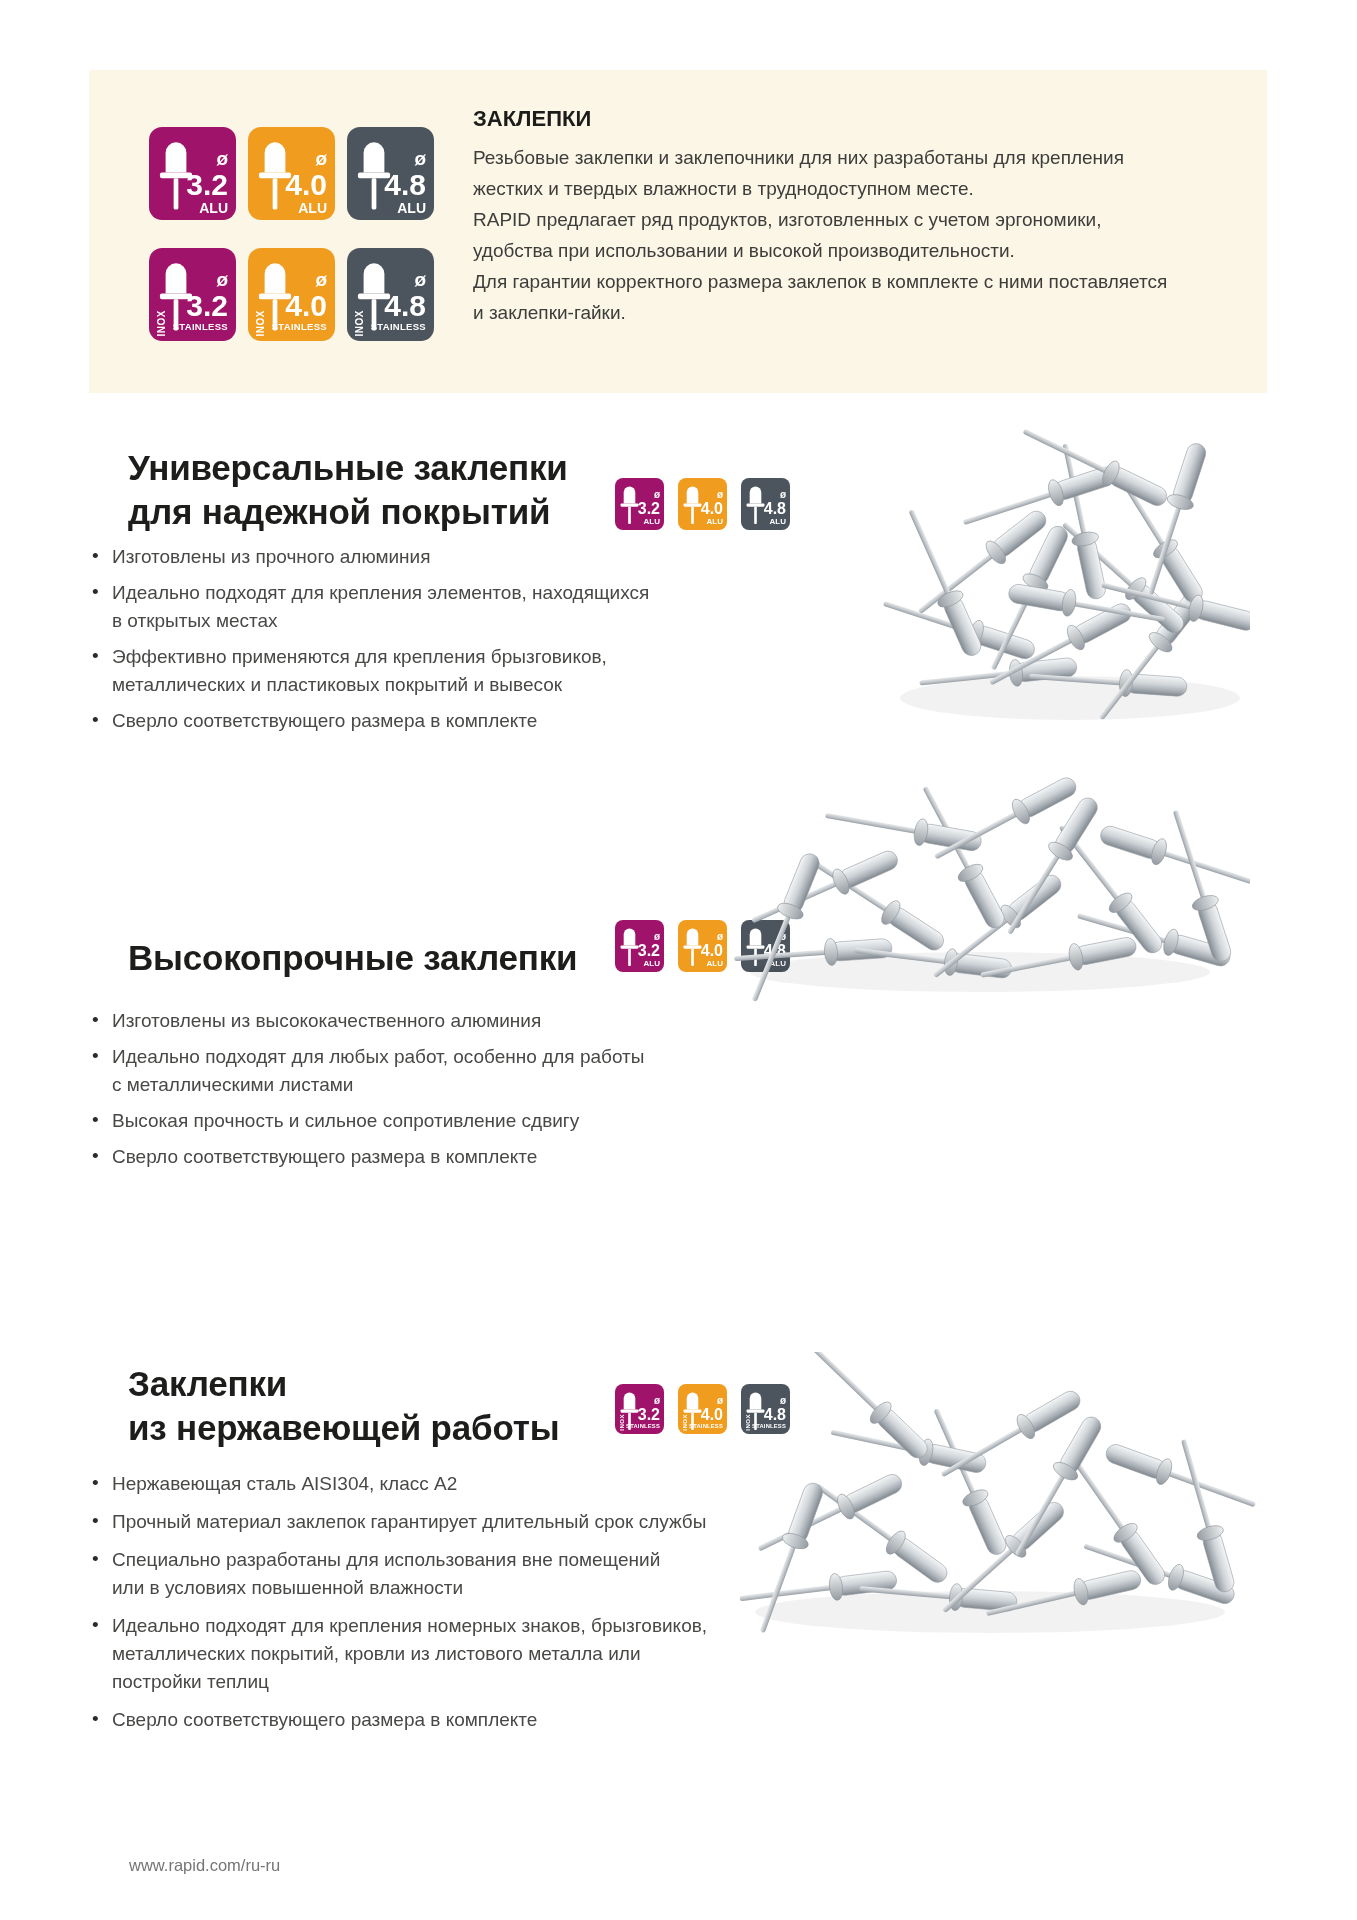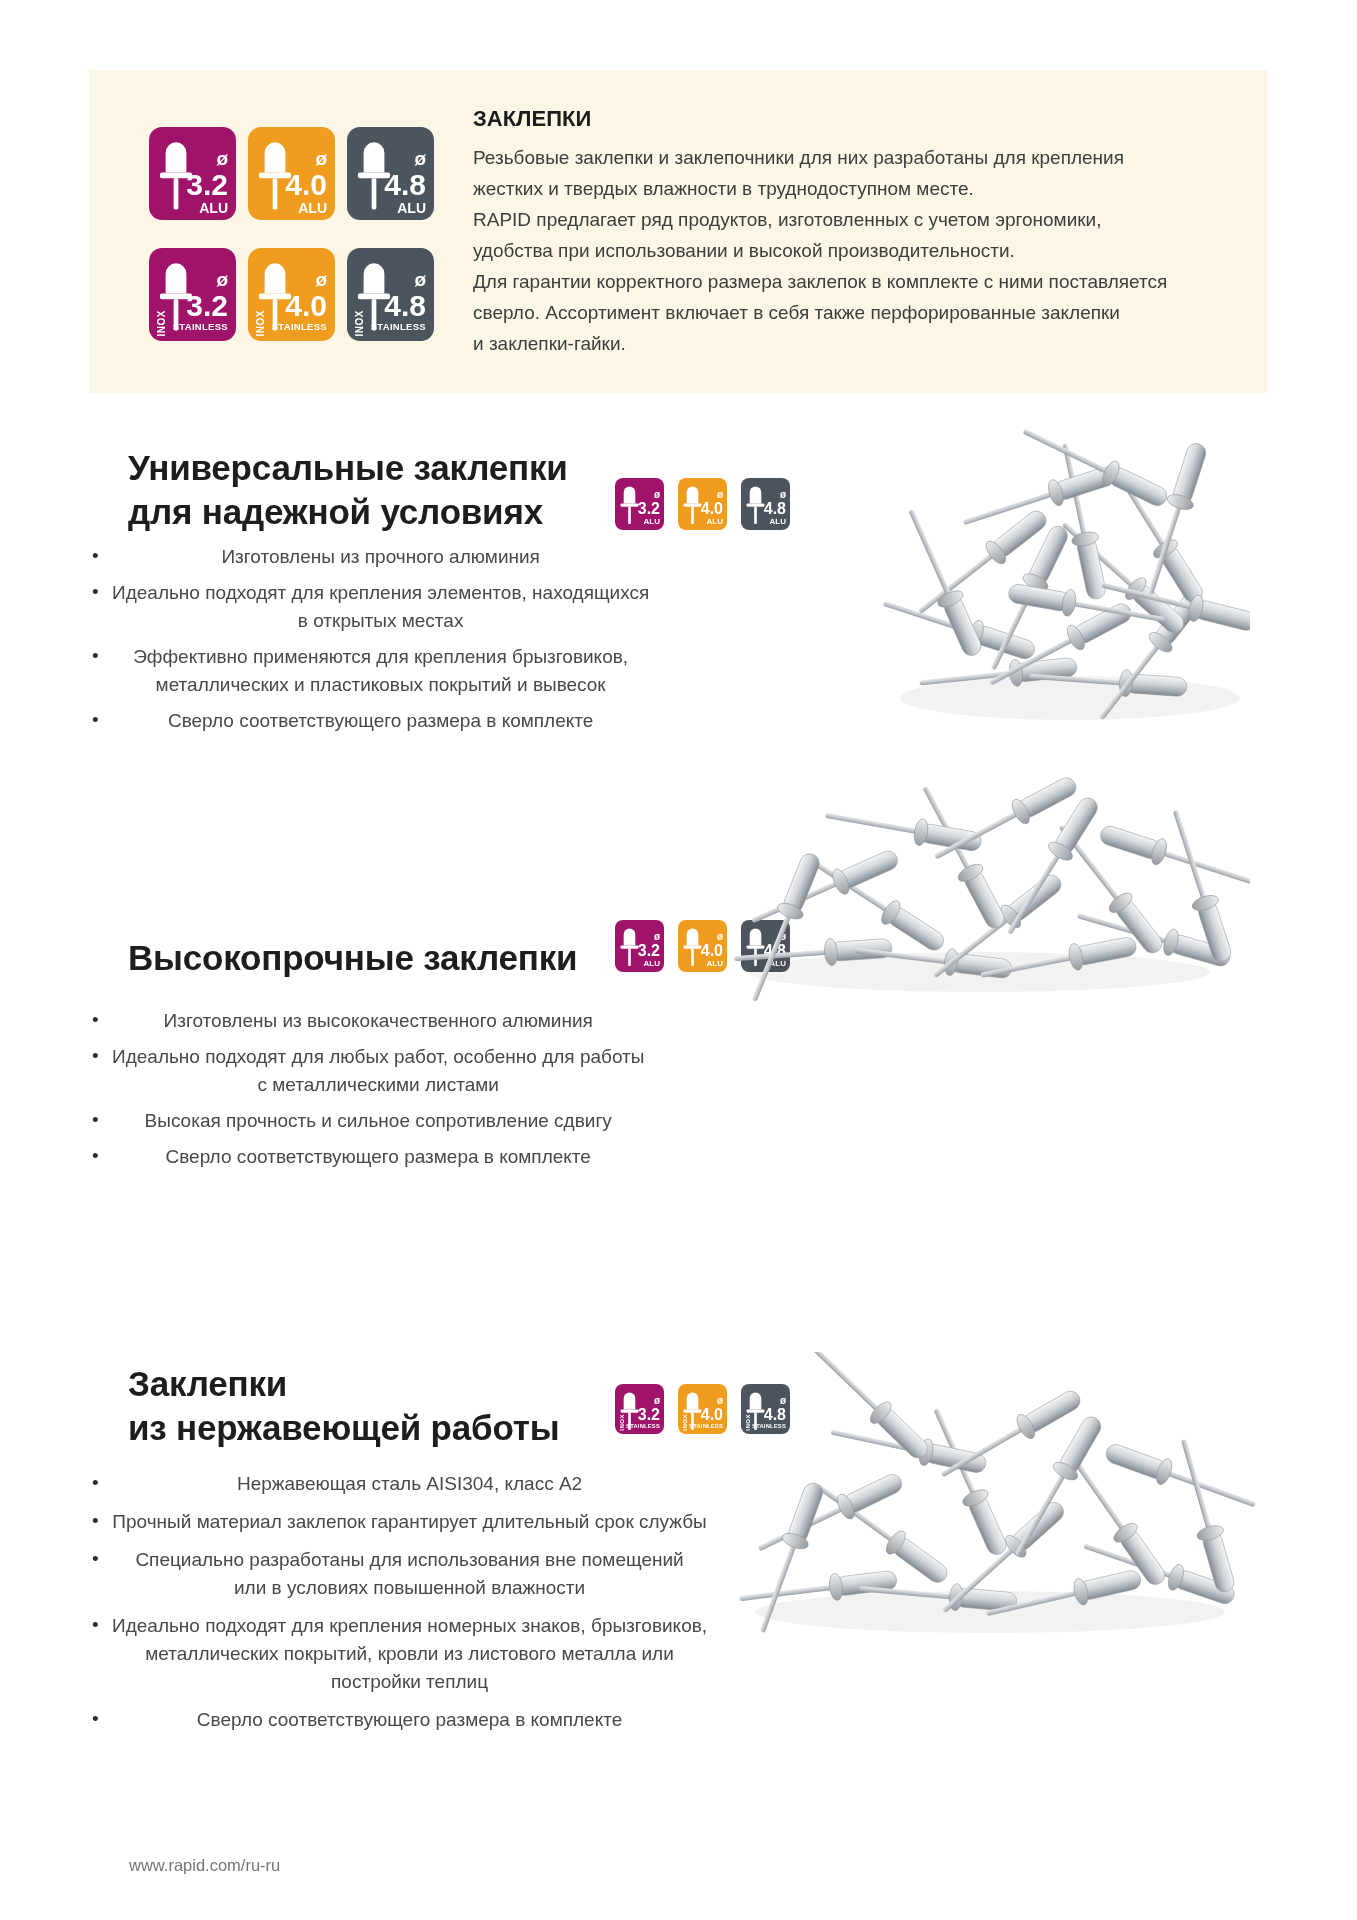--- a/index.html
+++ b/index.html
@@ -41,21 +41,21 @@
   .intro-text{position:absolute;left:384px;top:36px;}
   .intro-heading{margin:0 0 10px 0;font-size:22px;line-height:26px;font-weight:700;color:#1c1c1b;}
   .pline{display:block;margin:0;font-size:19px;line-height:31px;color:#3d3d3c;white-space:nowrap;}
   
   .sec-title{position:absolute;left:89px;margin:0;font-weight:700;color:#1d1d1b;font-size:35px;line-height:44px;letter-spacing:-.2px;}
   .sec-title span{display:block;white-space:nowrap;margin-left:39px;}
   .sec-badges{position:absolute;left:615px;display:flex;gap:14px;}
   .t1{top:446px;} .g1{top:478px;}
   .t2{top:936px;} .g2{top:920px;}
   .t3{top:1362px;} .g3{top:1384px;}
-  .bullets{position:absolute;left:89px;margin:0;padding:0;list-style:none;font-size:19px;line-height:28px;color:#484846;text-align:center;}
+  .bullets{position:absolute;left:89px;margin:0;padding:0;list-style:none;font-size:19px;line-height:28px;color:#484846;}
   .bullets li{position:relative;padding-left:23px;margin-bottom:8px;}
   .bullets li::before{content:"\2022";position:absolute;left:3px;top:-1px;color:#2b2b2b;}
   .bl-line{display:block;white-space:nowrap;}
   .u1{top:543px;} .u2{top:1007px;} .u3{top:1470px;}
   .u3 li{margin-bottom:10px;}
   
   .pile{position:absolute;}
   .p1{left:840px;top:418px;width:410px;height:320px;}
   .p2{left:680px;top:757px;width:570px;height:250px;}
   .p3{left:680px;top:1352px;width:580px;height:300px;}
@@ -169,28 +169,27 @@
       </div>
     </div>
 
     <div class="intro-text">
       <h1 class="intro-heading">ЗАКЛЕПКИ</h1>
       <span class="pline">Резьбовые заклепки и заклепочники для них разработаны для крепления</span>
       <span class="pline">жестких и твердых влажности в труднодоступном месте.</span>
       <span class="pline">RAPID предлагает ряд продуктов, изготовленных с учетом эргономики,</span>
       <span class="pline">удобства при использовании и высокой производительности.</span>
       <span class="pline">Для гарантии корректного размера заклепок в комплекте с ними поставляется</span>
-      <span class="pline">сверло. Ассортимент включает в себя также перфорированные заклепки</span>
       <span class="pline">и заклепки-гайки.</span>
     </div>
   </section>
 
   <h2 class="sec-title t1">
     <span>Универсальные заклепки</span>
-    <span>для надежной условиях</span>
+    <span>для надежной покрытий</span>
   </h2>
   <div class="sec-badges g1">
     <div class="badge b-sm" style="--c: #a0136a;">
       <svg class="ico" viewBox="0 0 36 78">
           <use href="#rivet-ico-g"></use>
         </svg>
       <span class="col">
           <span class="dia">ø</span>
           <span class="num">3.2</span>
           <span class="mat">ALU</span>

